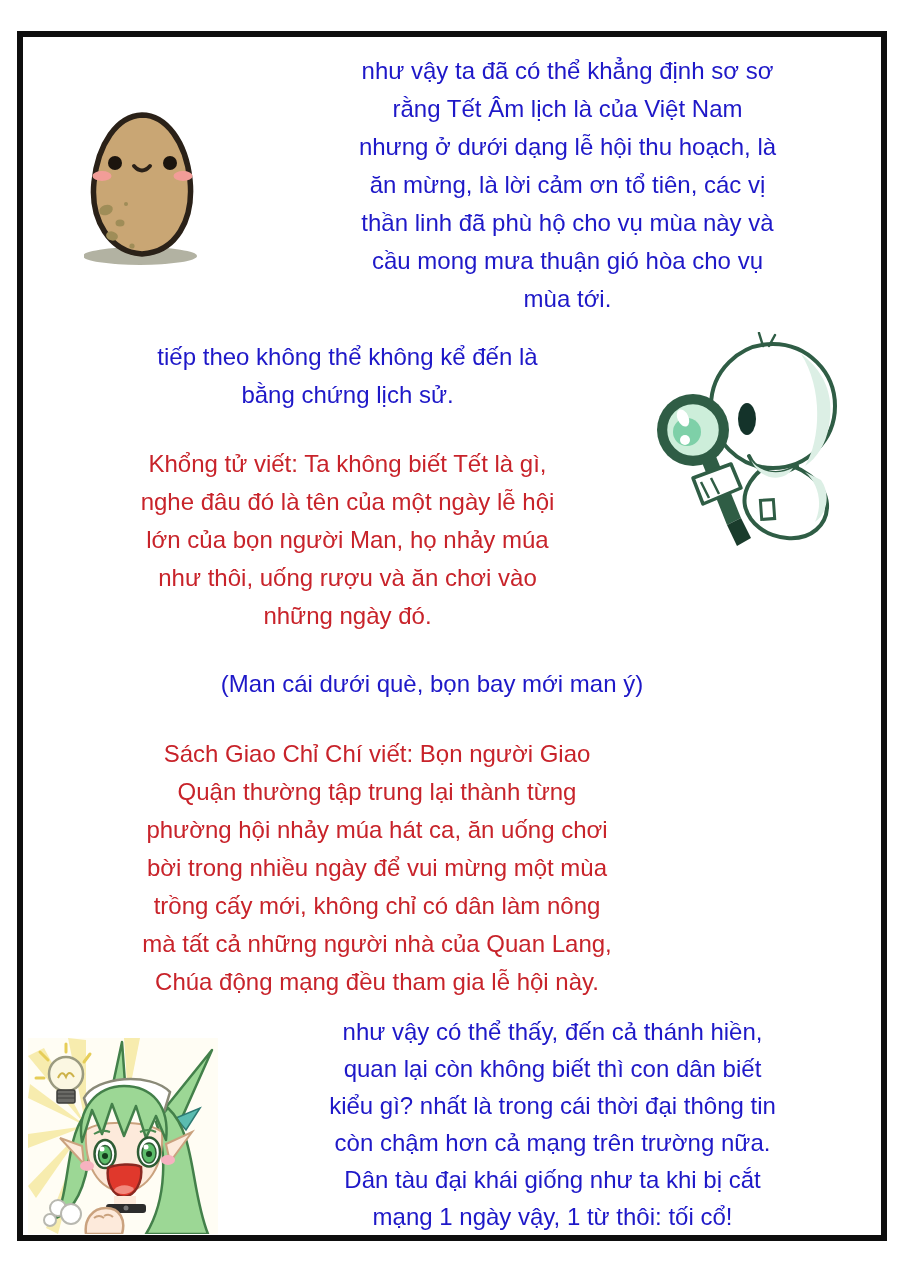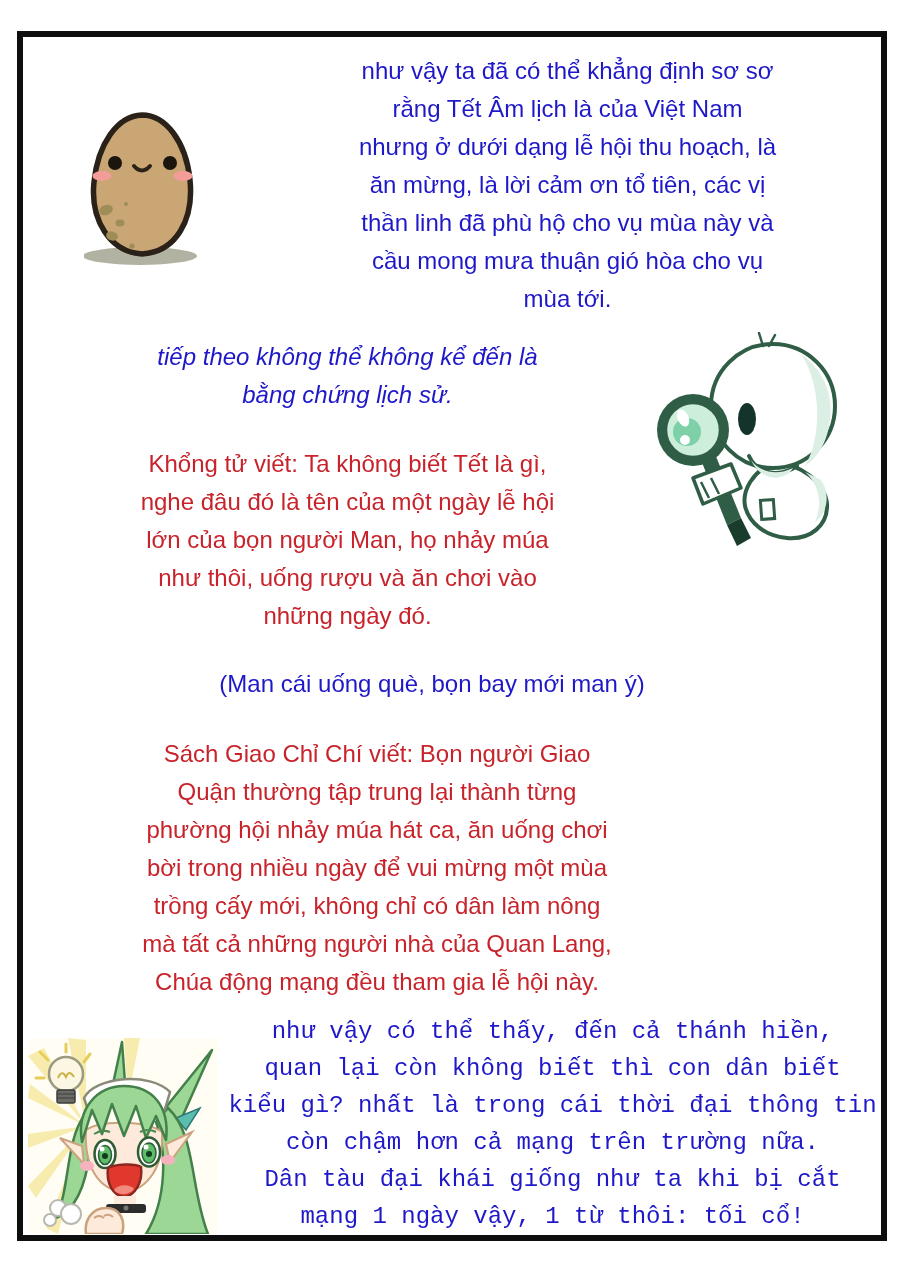--- a/index.html
+++ b/index.html
@@ -50,21 +50,21 @@
 </div>
 
 <div class="para" id="p1" style="color: rgb(30, 24, 200);">như vậy ta đã có thể khẳng định sơ sơ
 rằng Tết Âm lịch là của Việt Nam
 nhưng ở dưới dạng lễ hội thu hoạch, là
 ăn mừng, là lời cảm ơn tổ tiên, các vị
 thần linh đã phù hộ cho vụ mùa này và
 cầu mong mưa thuận gió hòa cho vụ
 mùa tới.</div>
 
-<div class="para" id="p2" style="color: rgb(30, 24, 200); font-style: italic;">tiếp theo không thể không kể đến là
+<div class="para" id="p2" style="color: rgb(30, 24, 200);">tiếp theo không thể không kể đến là
 bằng chứng lịch sử.</div>
 
 <div class="illus" id="magnifier-illus">
   <svg viewBox="0 0 200 220">
 
     <path d="M118,130 C146,132 170,150 172,172 C173,193 156,208 132,206 C110,204 94,191 90,174 C87,158 98,140 118,130 Z" fill="#ffffff" stroke="#2f5d45" stroke-width="4"></path>
     <path d="M150,140 C164,152 168,172 160,190 C172,182 176,162 166,148 Z" fill="#dcefe5"></path>
 
     <circle cx="118" cy="74" r="62" fill="#ffffff" stroke="#2f5d45" stroke-width="4"></circle>
     <path d="M146,22 C168,38 180,62 174,94 C171,112 162,126 150,134 C166,108 168,56 146,22 Z" fill="#dcefe5"></path>
@@ -91,21 +91,21 @@
     <circle cx="30" cy="108" r="5" fill="#ffffff"></circle>
   </svg>
 </div>
 
 <div class="para" id="p3" style="color: rgb(200, 35, 42);">Khổng tử viết: Ta không biết Tết là gì,
 nghe đâu đó là tên của một ngày lễ hội
 lớn của bọn người Man, họ nhảy múa
 như thôi, uống rượu và ăn chơi vào
 những ngày đó.</div>
 
-<div class="para" id="p4" style="color: rgb(30, 24, 200);">(Man cái uống què, bọn bay mới man ý)</div>
+<div class="para" id="p4" style="color: rgb(30, 24, 200);">(Man cái dưới què, bọn bay mới man ý)</div>
 
 <div class="para" id="p5" style="color: rgb(200, 35, 42);">Sách Giao Chỉ Chí viết: Bọn người Giao
 Quận thường tập trung lại thành từng
 phường hội nhảy múa hát ca, ăn uống chơi
 bời trong nhiều ngày để vui mừng một mùa
 trồng cấy mới, không chỉ có dân làm nông
 mà tất cả những người nhà của Quan Lang,
 Chúa động mạng đều tham gia lễ hội này.</div>
 
 <div class="illus" id="girl-illus">
@@ -177,18 +177,18 @@
     <path d="M66,180 q5,-4 10,0 M76,178 q5,-3 9,1" fill="none" stroke="#caa27e" stroke-width="2"></path>
 
     <g fill="#ffffff" stroke="#b8b8b0" stroke-width="2">
       <circle cx="30" cy="170" r="8"></circle>
       <circle cx="43" cy="176" r="10"></circle>
       <circle cx="22" cy="182" r="6"></circle>
     </g>
   </svg>
 </div>
 
-<div class="para" id="p6" style="color: rgb(30, 24, 200); font-family: Liberation Mono, monospace;">như vậy có thể thấy, đến cả thánh hiền,
+<div class="para" id="p6" style="color: rgb(30, 24, 200);">như vậy có thể thấy, đến cả thánh hiền,
 quan lại còn không biết thì con dân biết
 kiểu gì? nhất là trong cái thời đại thông tin
 còn chậm hơn cả mạng trên trường nữa.
 Dân tàu đại khái giống như ta khi bị cắt
 mạng 1 ngày vậy, 1 từ thôi: tối cổ!</div>
 
 </body></html>

